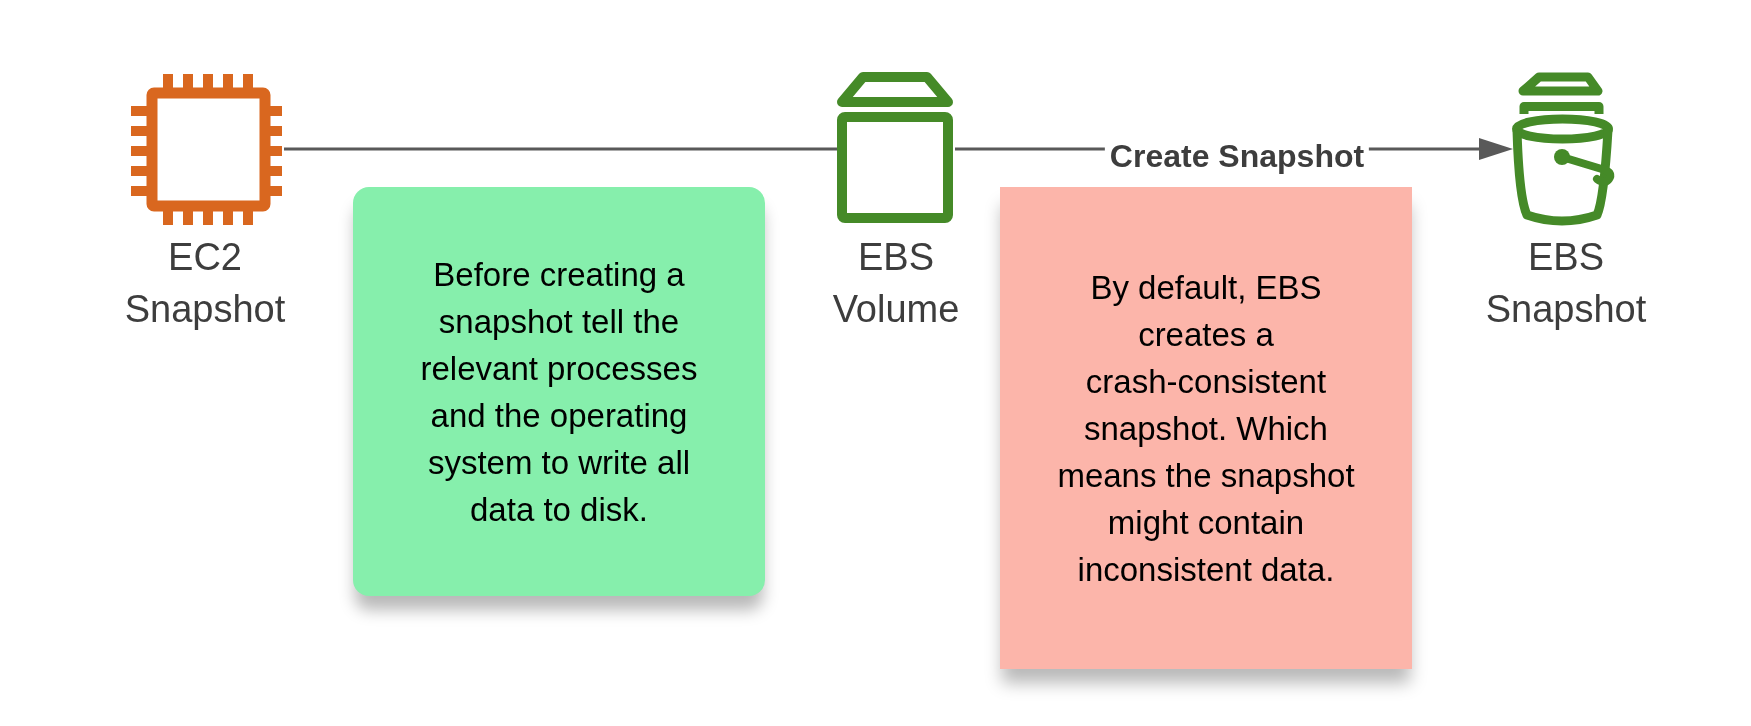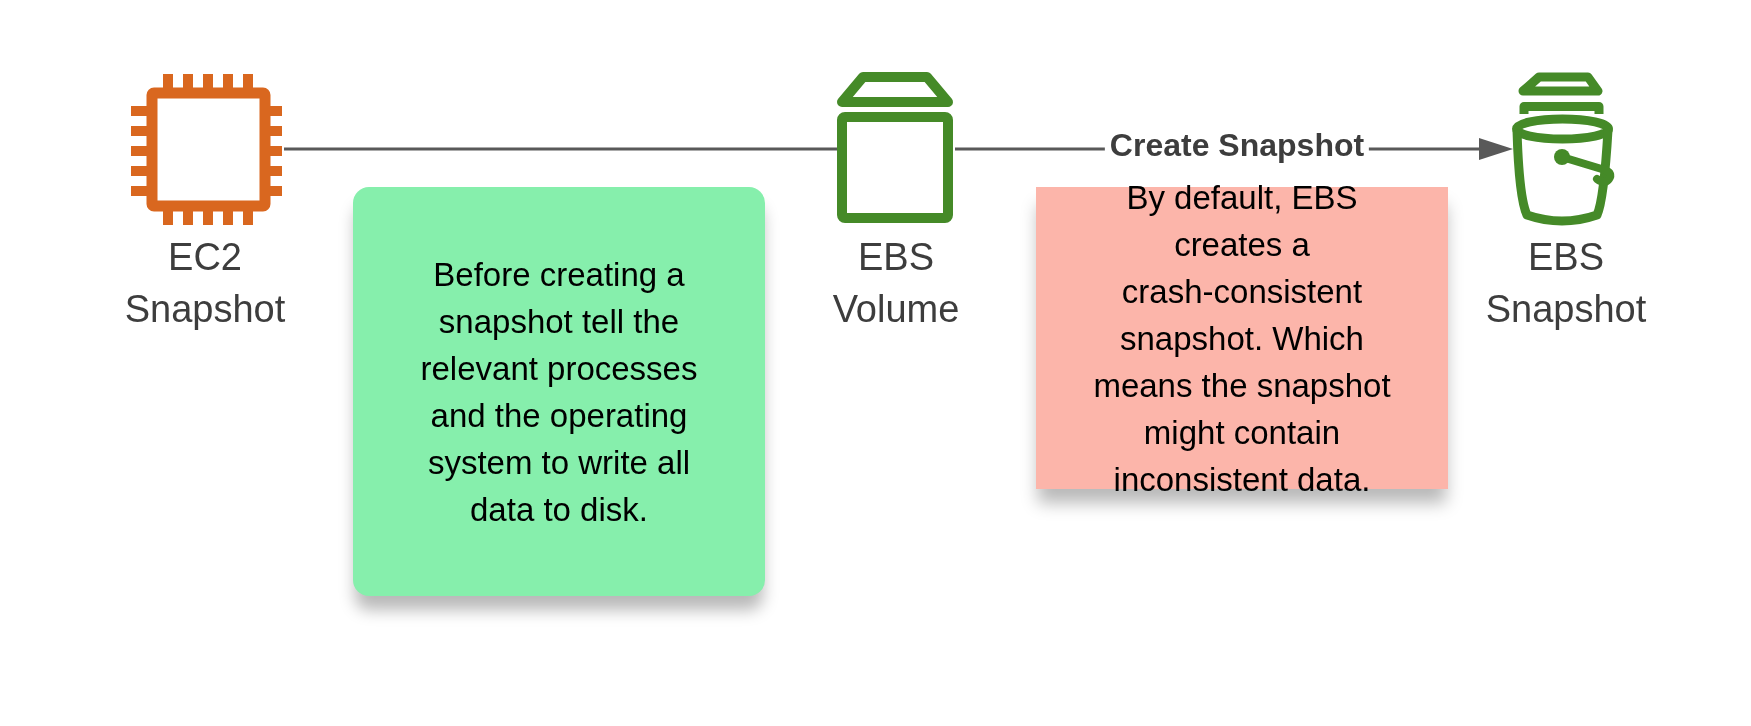--- a/index.html
+++ b/index.html
@@ -28,39 +28,39 @@
     font-size:38px;
     line-height:52px;
     white-space:pre-line;
     transform:translateX(-50%);
   }
   .label-ec2{left:205px;}
   .label-volume{left:896px;}
   .label-snapshot{left:1566px;}
   .edge-label{
     position:absolute;
-    left:1237px;top:145px;
+    left:1237px;top:156px;
     transform:translate(-50%,-50%);
     font-size:32px;
     font-weight:bold;
     background:#ffffff;
     padding:0 5px;
     white-space:nowrap;
   }
   .note{
     position:absolute;
     top:187px;
     width:412px;
     display:flex;
     align-items:center;
     justify-content:center;
     box-shadow:0 16px 16px -2px rgba(0,0,0,0.28);
   }
   .note-green{left:353px;height:409px;}
-  .note-red{left:1036px;height:302px;}
+  .note-red{left:1000px;height:482px;}
   .note-text{
     width:100%;
     text-align:center;
     font-size:33px;
     line-height:47px;
     white-space:pre-line;
   }
 </style>
 </head>
 <body>

